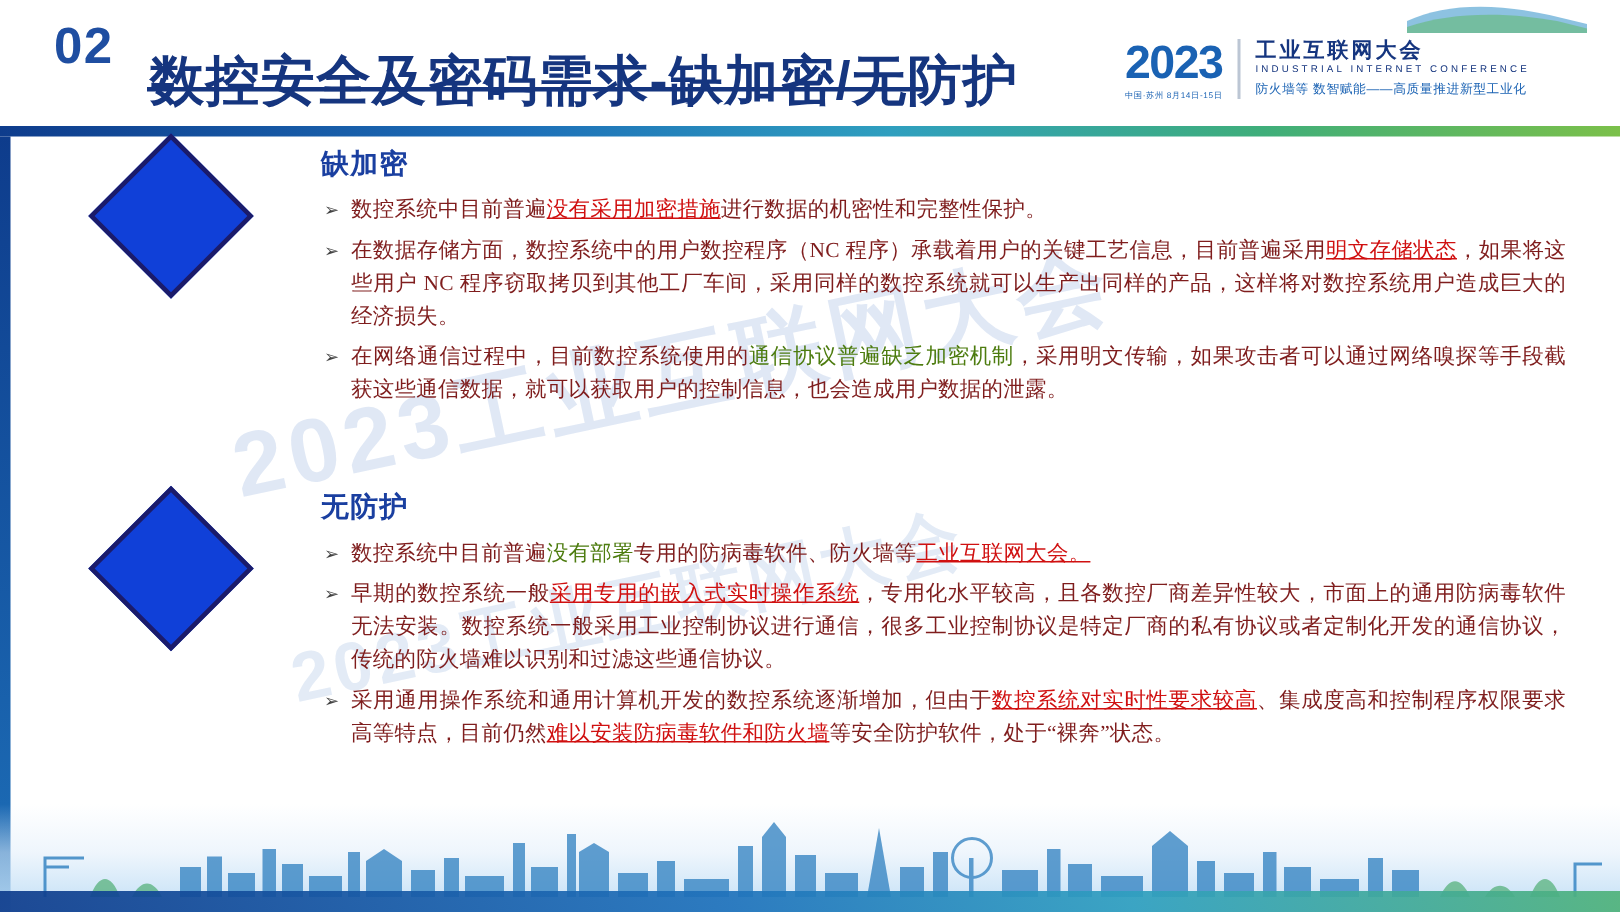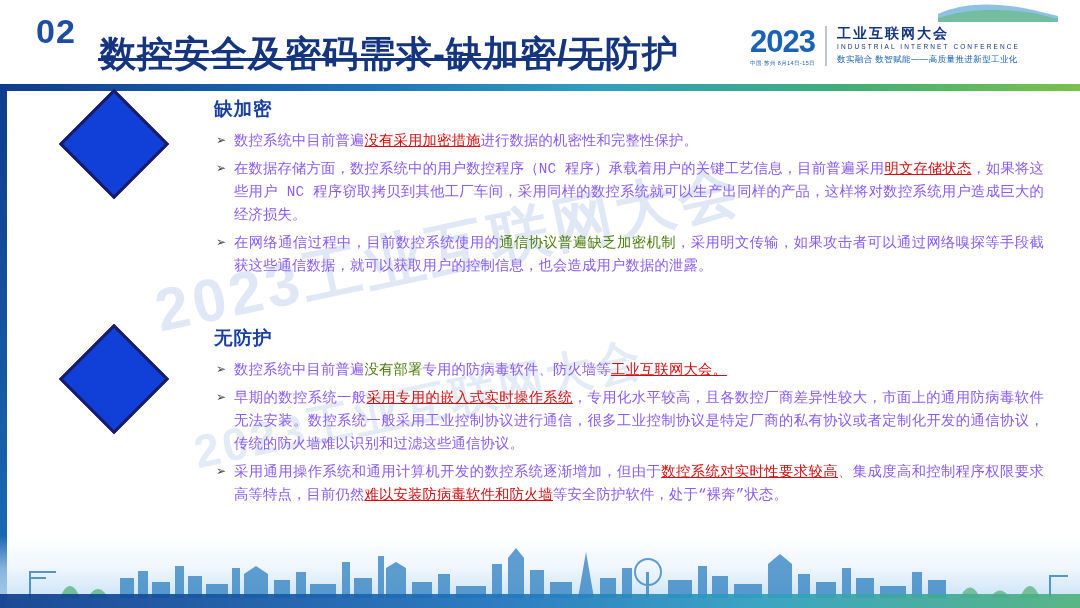--- a/index.html
+++ b/index.html
@@ -187,21 +187,21 @@
     flex: 1 1 auto;
     font-family: "Liberation Serif", serif;
     font-size: 14.3px;
     line-height: 22px;
     color: #1a1a1a;
     text-align: justify;
     letter-spacing: .2px;
   }
   .hl { color: #4d7c0f; }
   .hl-u { color: #d01010; text-decoration: underline; }
-  .dk { color: #8b5cf6; font-family: Liberation Mono, monospace; }
+  .dk { color: #7f1d1d; }
 
   
   .footer {
     position: absolute;
     left: 0; bottom: 0;
     width: 1080px; height: 72px;
     overflow: hidden;
   }
   .footer-sky {
     position: absolute;
@@ -228,21 +228,21 @@
 
     <div class="logo">
       <div style="display:flex;flex-direction:column;align-items:flex-start;">
         <div class="logo-year">2023</div>
         <div class="logo-year-sub">中国·苏州  8月14日-15日</div>
       </div>
       <div class="logo-divider"></div>
       <div style="display:flex;flex-direction:column;">
         <div class="logo-main">工业互联网大会</div>
         <div class="logo-en">INDUSTRIAL  INTERNET  CONFERENCE</div>
-        <div class="logo-tag">数实融合  数智赋能——高质量推进新型工业化</div>
+        <div class="logo-tag">防火墙等  数智赋能——高质量推进新型工业化</div>
       </div>
     </div>
 
     <svg class="logo-ribbon" viewBox="0 0 120 22">
       <path d="M0 14 C25 2 60 2 95 10 L120 16 L120 22 L0 22 Z" fill="#2f8fc9" opacity="0.55"></path>
       <path d="M0 18 C30 8 65 8 100 14 L120 19 L120 22 L0 22 Z" fill="#5cb860" opacity="0.5"></path>
     </svg>
   </div>
   <div class="header-bar"></div>
   <div class="left-spine"></div>

